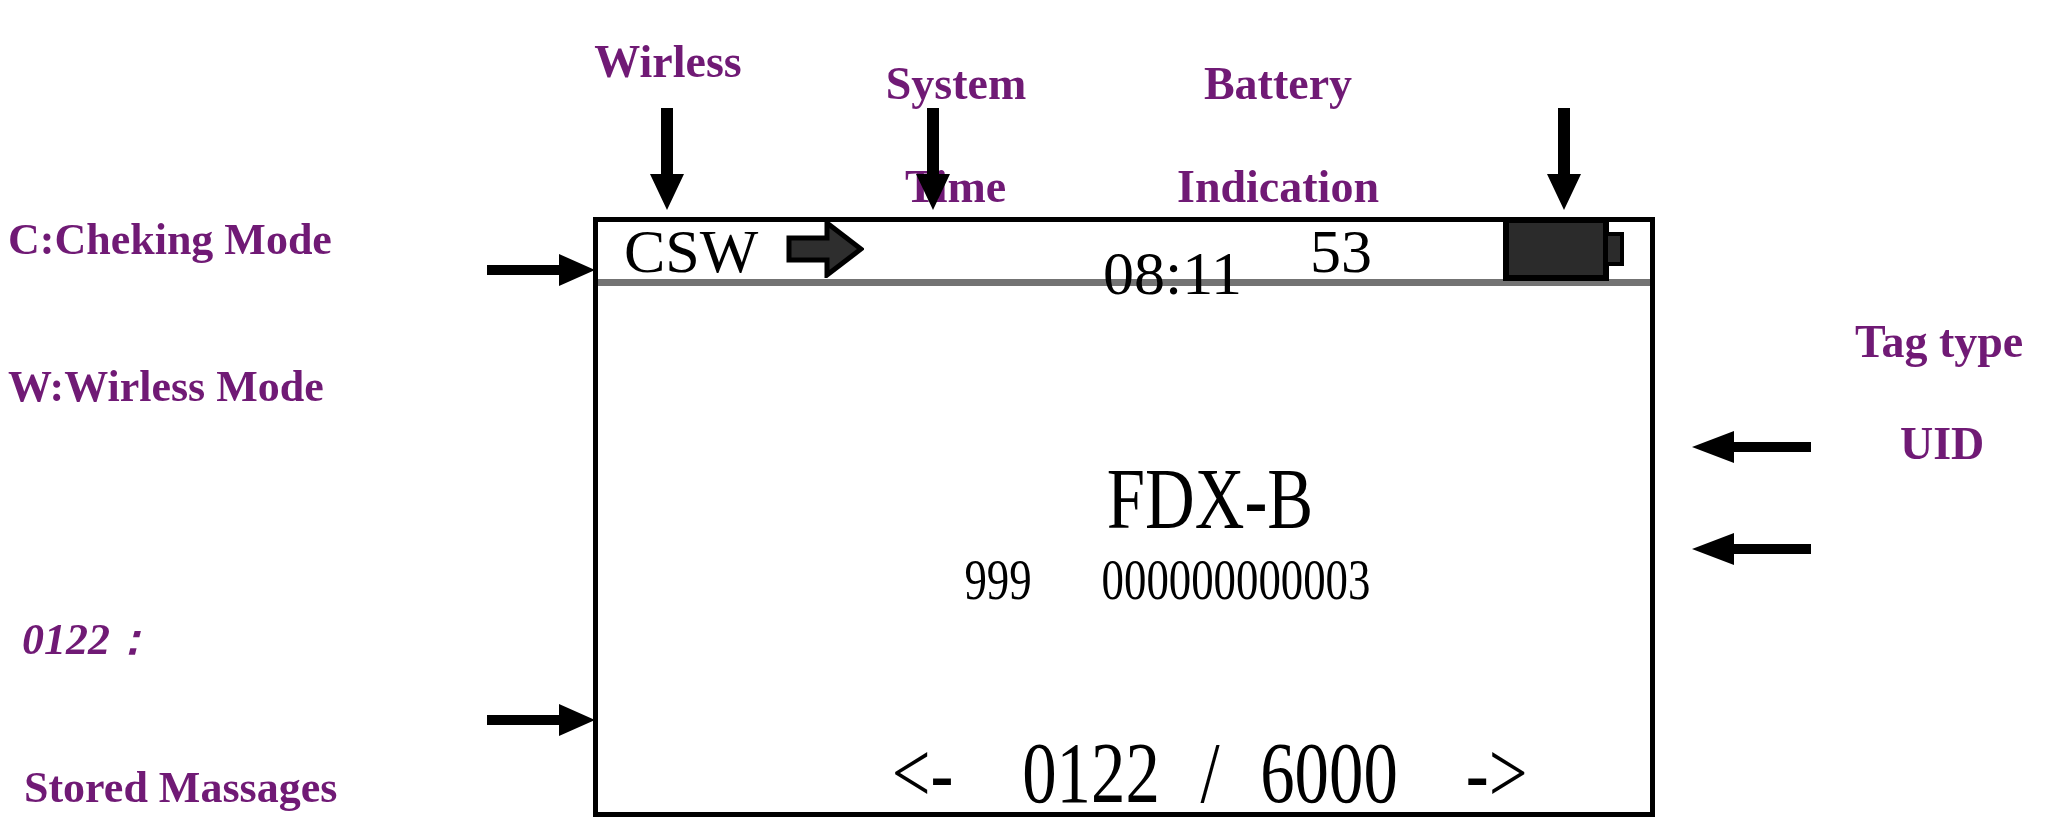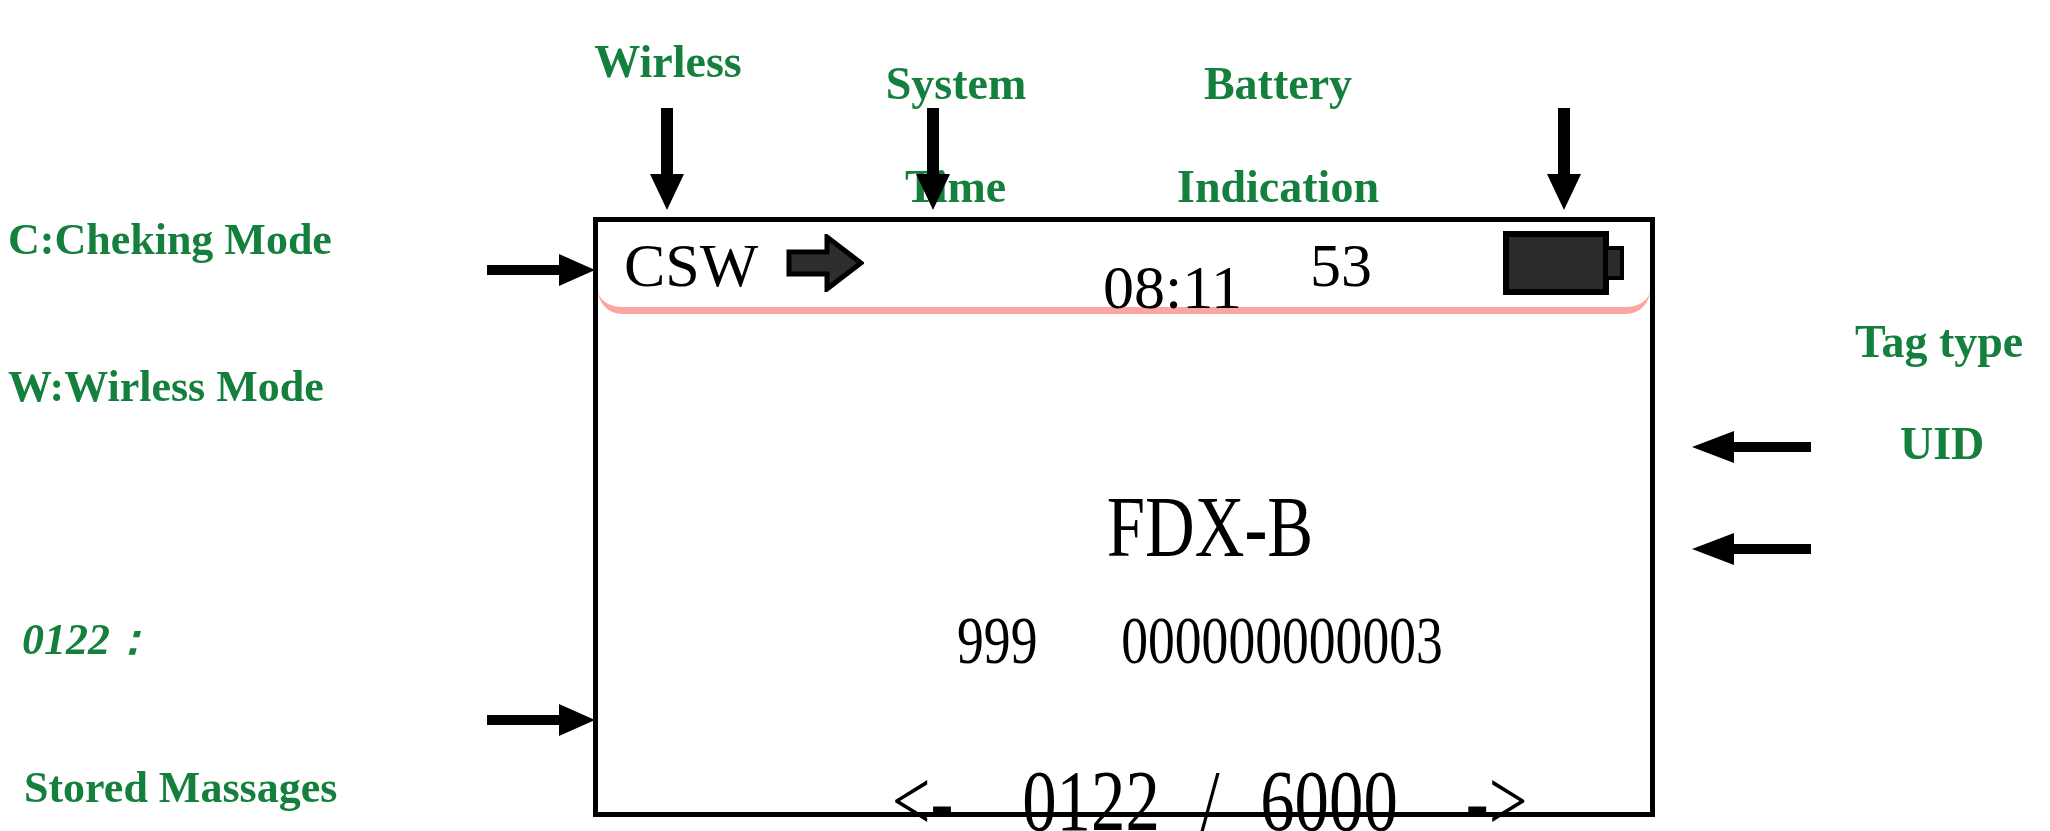--- a/index.html
+++ b/index.html
@@ -18,21 +18,21 @@
     height: 831px;
     background: #ffffff;
     overflow: hidden;
   }
 
   
   .anno {
     position: absolute;
     font-family: "Liberation Serif", "DejaVu Serif", serif;
     font-weight: bold;
-    color: #15803d;
+    color: #701a75;
     line-height: 1.12;
     white-space: pre;
   }
 
   
   #mode-legend {
     left: 8px;
     top: 116px;
     font-size: 44px;
     letter-spacing: 0px;
@@ -97,24 +97,23 @@
     left: 593px;
     top: 217px;
     width: 1062px;
     height: 600px;
     border: 5px solid #000000;
     background: #ffffff;
     box-sizing: border-box;
   }
   #status-bar {
     position: relative;
-    height: 92px;
-    border-bottom: 7px solid #fca5a5;
+    height: 64px;
+    border-bottom: 7px solid #737373;
     box-sizing: border-box;
-    border-radius: 24px;
   }
   #status-bar .cell {
     position: absolute;
     top: 50%;
     transform: translateY(-50%);
     font-family: "Liberation Serif", "DejaVu Serif", serif;
     font-weight: normal;
     font-size: 62px;
     line-height: 1;
     transform-origin: left center;
@@ -168,23 +167,22 @@
   .lcd-line span.sq {
     display: inline-block;
     transform: scaleX(0.80);
     transform-origin: center center;
   }
   #lcd-tagtype {
     top: 84px;
     font-size: 86px;
   }
   #lcd-uid {
-    top: 226px;
-    font-size: 67px;
-    margin-left: 24px;
+    top: 210px;
+    font-size: 56px;
   }
   #lcd-counter {
     top: 358px;
     font-size: 86px;
   }
 </style>
 </head>
 <body>
 
 <div id="stage">

